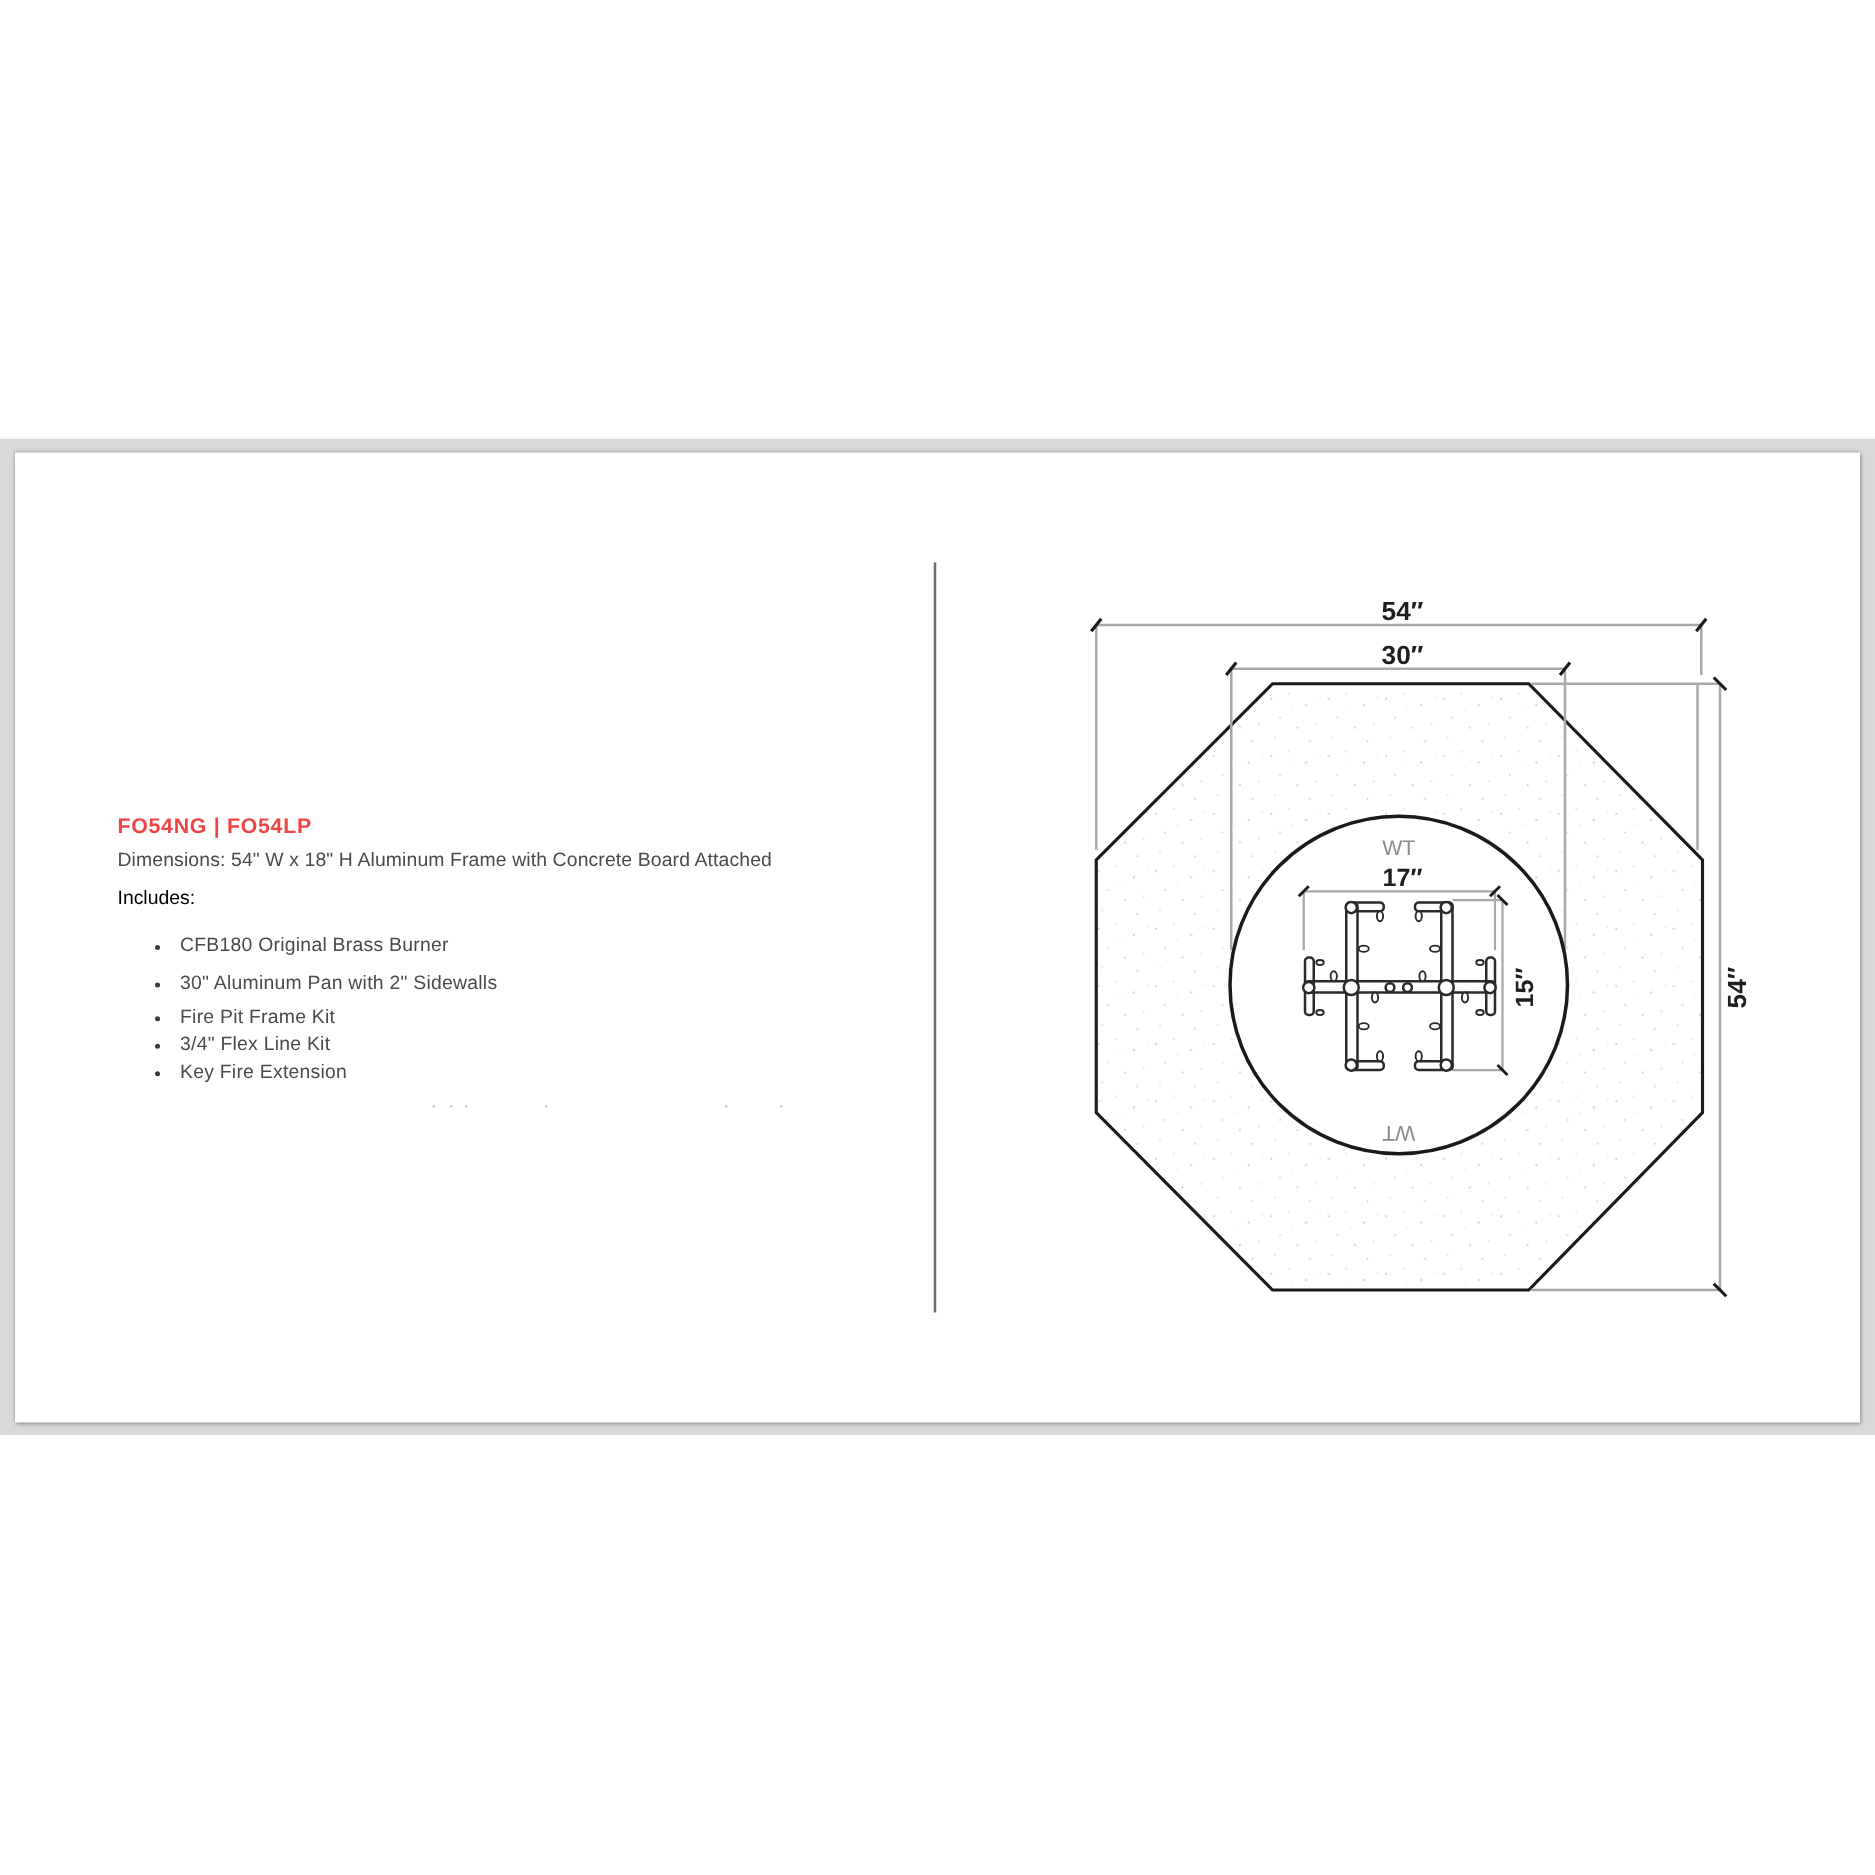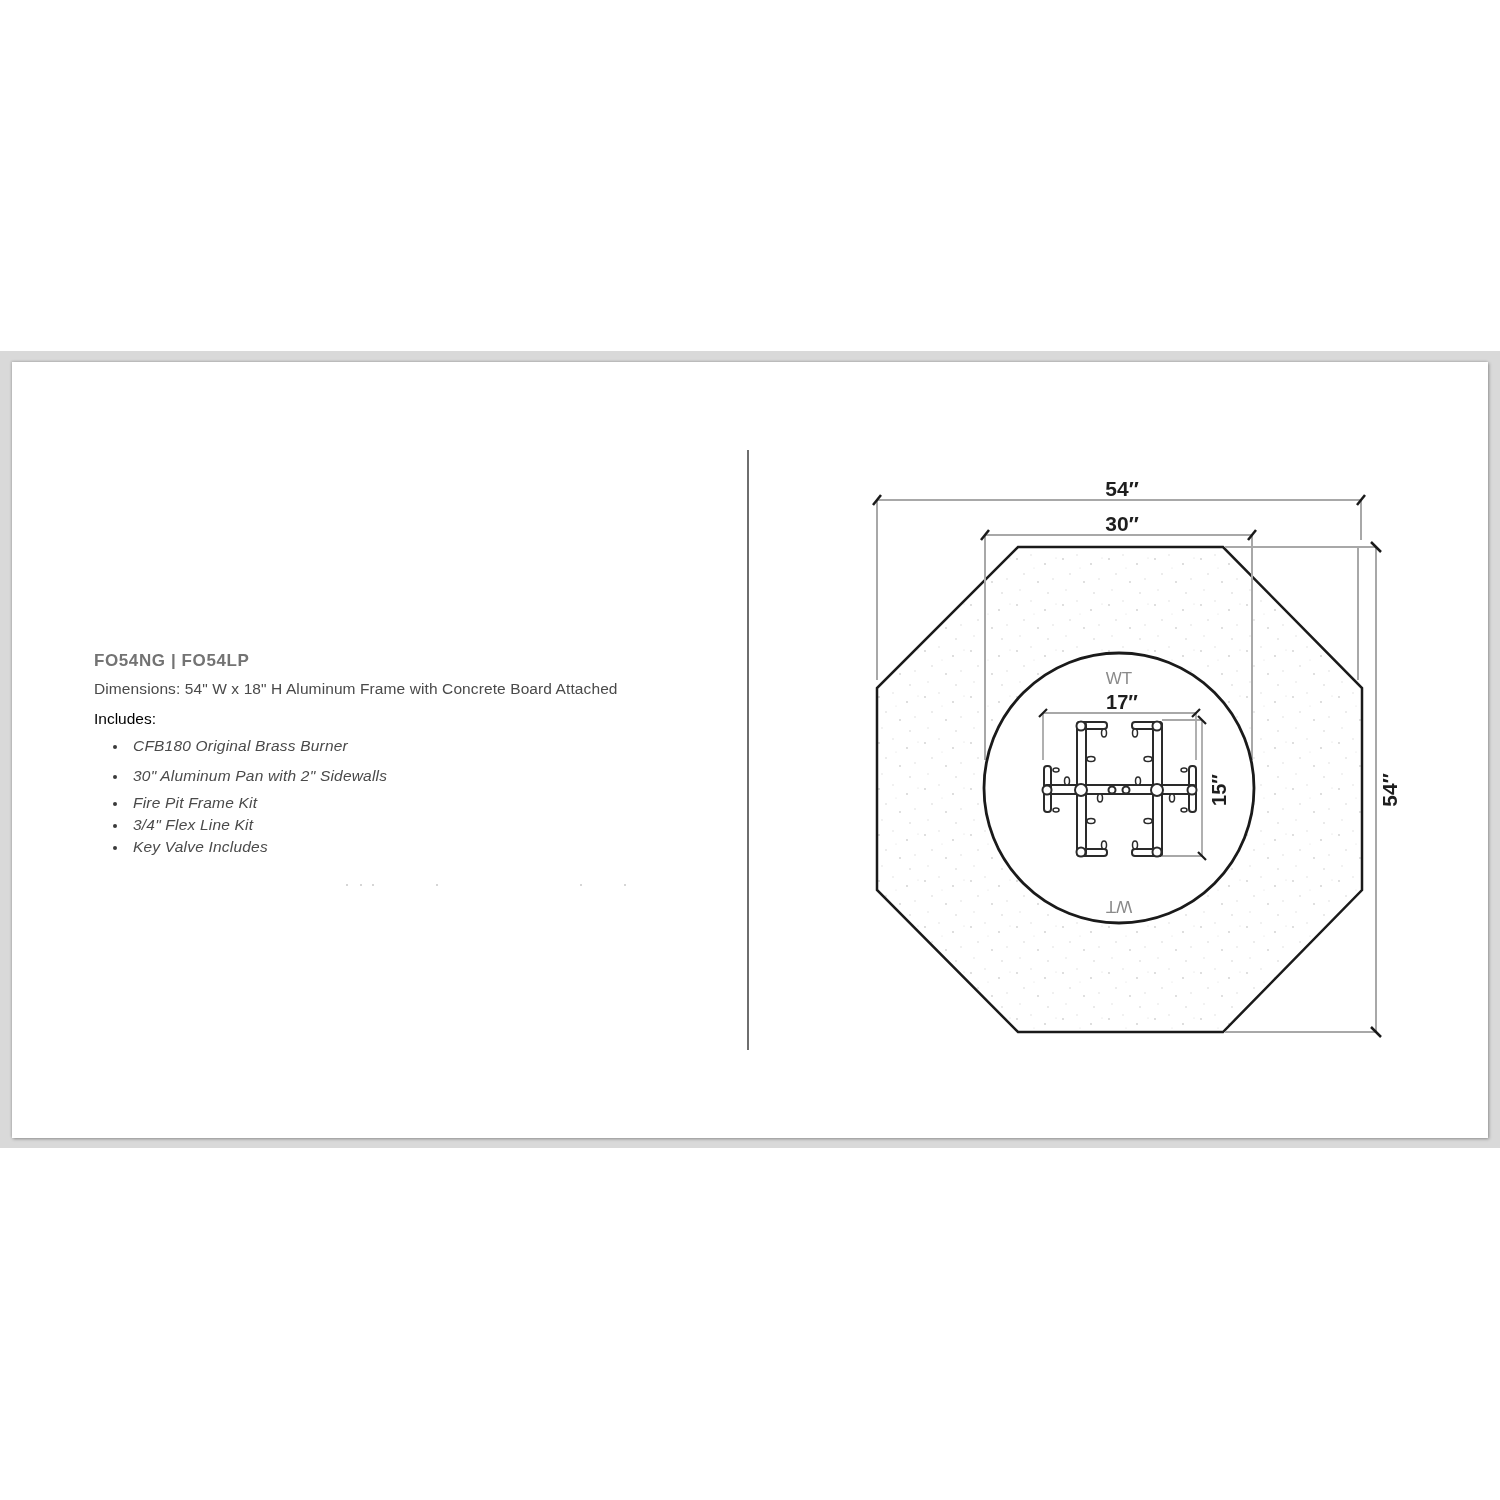--- a/index.html
+++ b/index.html
@@ -37,43 +37,42 @@
     .specs {
       position: absolute;
       left: 94px;
       top: 650px;
       width: 640px;
       color: #3a3a3a;
     }
     .model {
       font-size: 17px;
       font-weight: bold;
-      color: #737373;
+      color: #ef4444;
       letter-spacing: 0.6px;
       margin: 0 0 7px 0;
       line-height: 22px;
     }
     .dims {
       font-size: 15.5px;
       color: #4a4a4a;
       line-height: 20px;
       margin: 0 0 10px 0;
       letter-spacing: 0.1px;
     }
     .includes-label {
       font-size: 15.5px;
       color: #000000;
       line-height: 20px;
       margin: 0 0 6px 0;
     }
     ul.includes {
       list-style: none;
-      margin: 7px;
+      margin: 18px;
       padding: 0 0 0 10px;
-      font-style: italic;
     }
     ul.includes li {
       position: relative;
       font-size: 15.5px;
       color: #4a4a4a;
       padding-left: 22px;
       letter-spacing: 0.2px;
     }
     ul.includes li::before {
       content: "";
@@ -134,21 +133,21 @@
 
   <div class="specs">
     <div class="model">FO54NG  |  FO54LP</div>
     <div class="dims">Dimensions: 54" W x 18" H Aluminum Frame with Concrete Board Attached</div>
     <div class="includes-label">Includes:</div>
     <ul class="includes">
       <li class="i0">CFB180 Original Brass Burner</li>
       <li class="i1">30" Aluminum Pan with 2" Sidewalls</li>
       <li class="i2">Fire Pit Frame Kit</li>
       <li class="i3">3/4" Flex Line Kit</li>
-      <li class="i4">Key Valve Includes</li>
+      <li class="i4">Key Fire Extension</li>
     </ul>
   </div>
 
   <div class="faint-dots">
     <span style="left:6px"></span>
       <span style="left:20px"></span>
       <span style="left:32px"></span>
     <span style="left:96px"></span>
       <span style="left:240px"></span>
       <span style="left:284px"></span>

